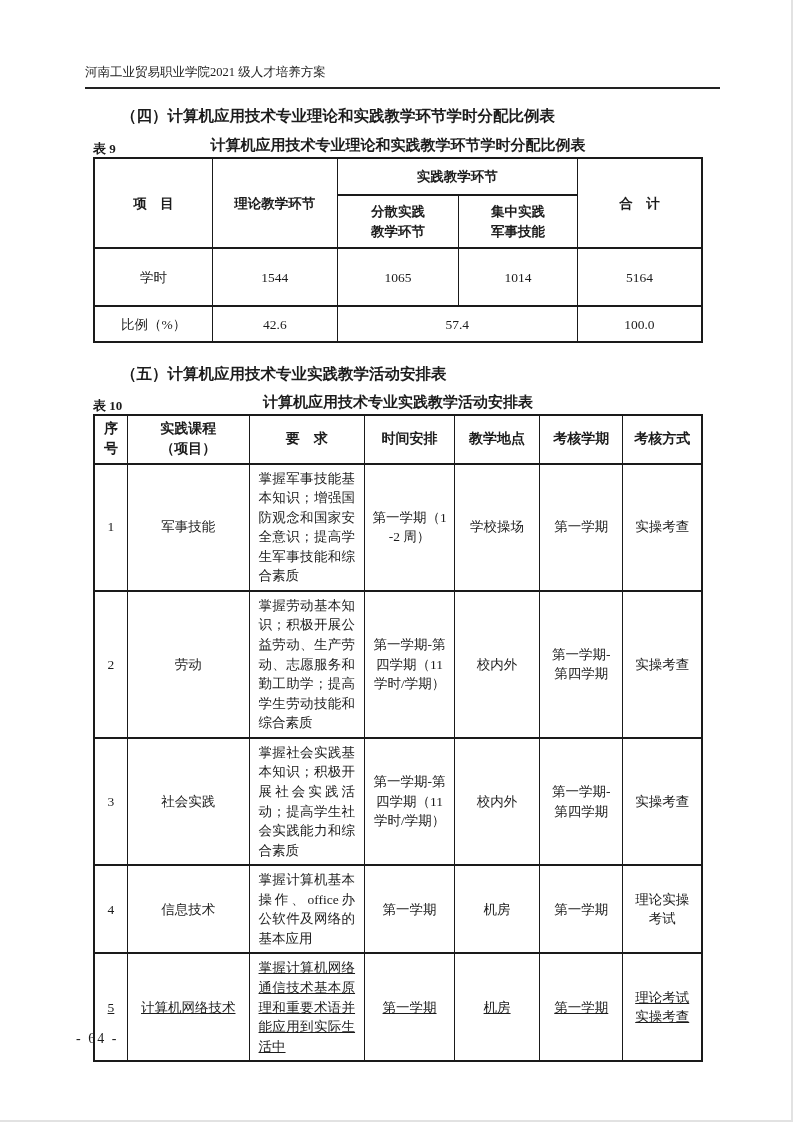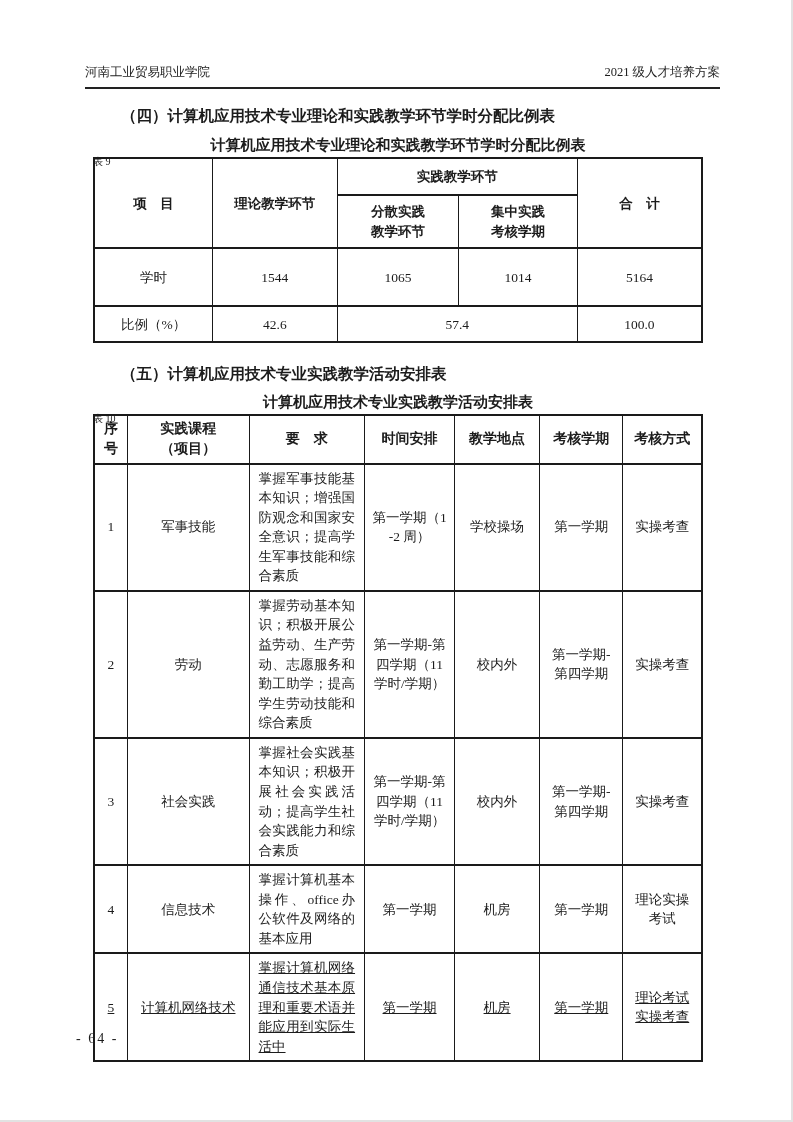--- a/index.html
+++ b/index.html
@@ -10,21 +10,20 @@
     margin: 0 auto;
     background: #ffffff;
     color: #1c1c1c;
     font-family: "Liberation Serif", "DejaVu Serif", serif;
     box-sizing: border-box;
     overflow: hidden;
     box-shadow: inset -2px -2px 0 #e2e2e2;
   }
   .running-header {
     display: flex;
-    justify-content: space-between;
     align-items: flex-end;
     margin: 66px 73px 0 85px;
     padding-bottom: 7px;
     border-bottom: 2px solid #222222;
     font-size: 12.5px;
     line-height: 1.1;
   }
   .content { margin: 0 90px 0 93px; }
   .section-heading {
     margin: 18px 0 0 0;
@@ -36,23 +35,23 @@
   .caption-row {
     position: relative;
     margin-top: 9px;
     height: 21px;
     line-height: 21px;
     text-align: center;
   }
   .table-label {
     position: absolute;
     left: 0;
-    top: 17px;
-    font-size: 10px;
-    font-weight: normal;
+    top: 4px;
+    font-size: 13px;
+    font-weight: bold;
   }
   .table-title { font-size: 15px; font-weight: bold; }
   table {
     width: 100%;
     border-collapse: collapse;
     table-layout: fixed;
     margin-top: 2px;
     border: 2px solid #1a1a1a;
   }
   td {
@@ -123,21 +122,21 @@
         <tr class="hr1">
           <td rowspan="2" class="bold">项　目</td>
           <td rowspan="2" class="bold">理论教学环节</td>
           <td colspan="2" class="bold">实践教学环节</td>
           <td rowspan="2" class="bold">合　计</td>
         </tr>
         <tr class="hr2">
           <td class="bold pre">分散实践
 教学环节</td>
           <td class="bold pre">集中实践
-考核学期</td>
+军事技能</td>
         </tr>
         <tr class="dr1">
           <td>学时</td>
           <td>1544</td>
           <td>1065</td>
           <td>1014</td>
           <td>5164</td>
         </tr>
         <tr class="dr2">
           <td>比例（%）</td>

